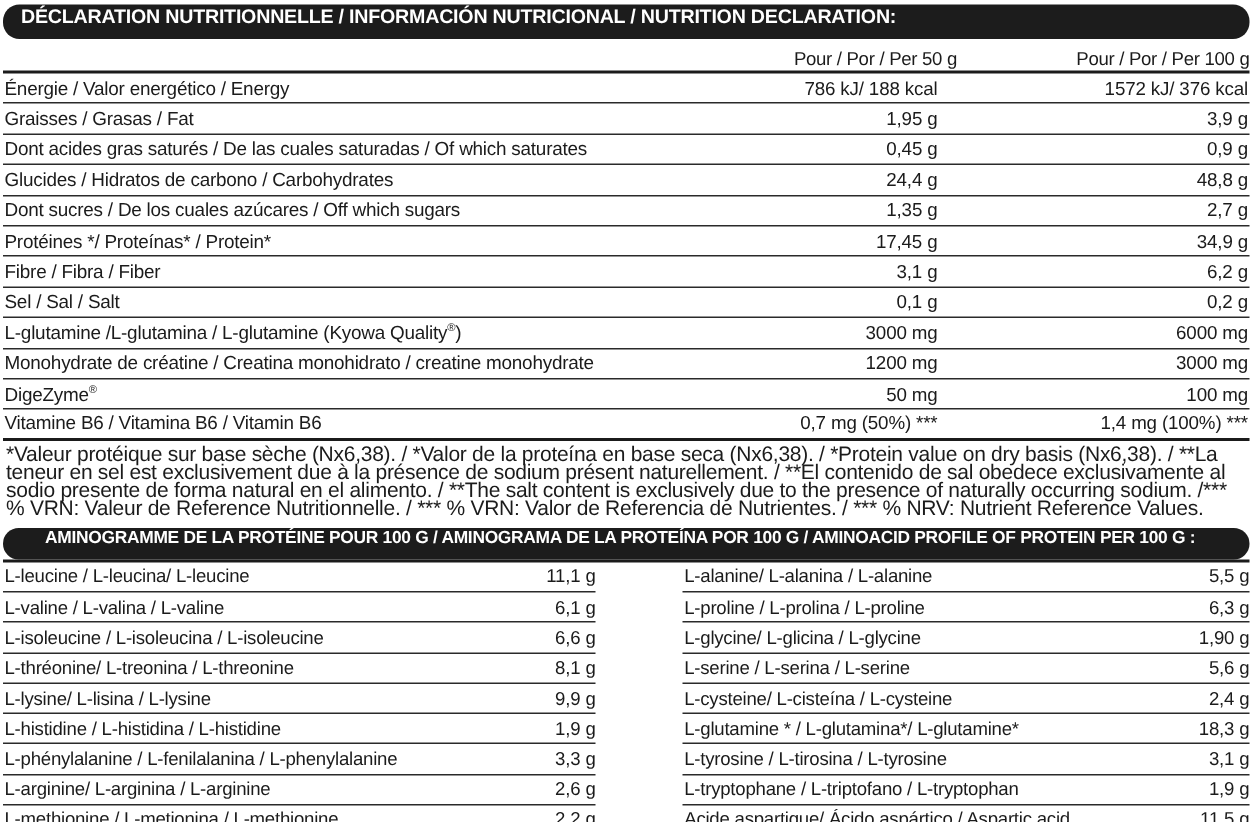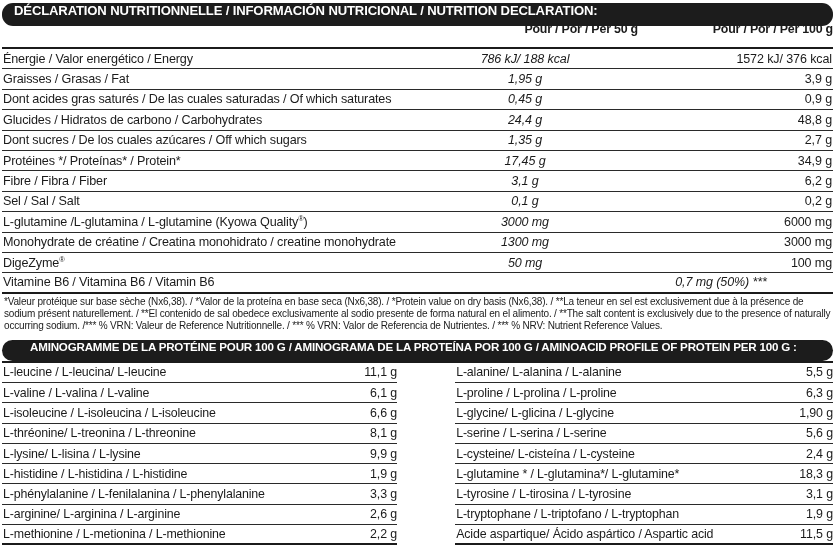--- a/index.html
+++ b/index.html
@@ -50,24 +50,24 @@
   .col-head {
     display: flex;
     align-items: flex-end;
     height: 21px;
     padding: 0 2px 0 0;
     box-sizing: border-box;
   }
   .col-head .spacer { flex: 1 1 auto; }
   .col-head .ch {
     font-size: 12.4px;
-    font-weight: bold;
+    font-weight: normal;
     text-align: right;
     letter-spacing: -0.2px;
-    padding-bottom: 11px;
+    padding-bottom: 1px;
   }
   .ch-50 { width: 200px; }
   .ch-100 { width: 195px; }
 
   
   .ntable {
     border-top: 2.6px solid #1b1b1b;
     box-sizing: border-box;
     margin: 0 2px;
   }
@@ -82,37 +82,36 @@
   .nrow .label {
     flex: 1 1 auto;
     font-size: 12.6px;
     letter-spacing: -0.15px;
     white-space: nowrap;
     overflow: hidden;
     padding-left: 1px;
   }
   .nrow .v50 {
     width: 200px;
-    text-align: center;
+    text-align: right;
     font-size: 12.5px;
     letter-spacing: -0.1px;
     padding-right: 12px;
-    font-style: italic;
   }
   .nrow .v100 {
     width: 195px;
     text-align: right;
     font-size: 12.5px;
     letter-spacing: -0.1px;
     padding-right: 1px;
   }
 
   
   .footnote {
-    font-size: 10px;
+    font-size: 14px;
     line-height: 12.0px;
     letter-spacing: -0.18px;
     padding: 2px 3px 0 4px;
     text-align: left;
     color: #1b1b1b;
   }
   .footnote-amino {
     font-size: 10.2px;
     line-height: 11.6px;
     padding-top: 2px;
@@ -209,31 +208,32 @@
         <div class="v50">0,1 g</div>
         <div class="v100">0,2 g</div>
       </div>
       <div class="nrow">
         <div class="label"><span>L-glutamine /L-glutamina / L-glutamine (Kyowa Quality<sup class="reg">®</sup>)</span></div>
         <div class="v50">3000 mg</div>
         <div class="v100">6000 mg</div>
       </div>
       <div class="nrow">
         <div class="label"><span>Monohydrate de créatine / Creatina monohidrato / creatine monohydrate</span></div>
-        <div class="v50">1300 mg</div>
+        <div class="v50">1200 mg</div>
         <div class="v100">3000 mg</div>
       </div>
       <div class="nrow">
         <div class="label"><span>DigeZyme<sup class="reg">®</sup></span></div>
         <div class="v50">50 mg</div>
         <div class="v100">100 mg</div>
       </div>
       <div class="nrow">
         <div class="label"><span>Vitamine B6 / Vitamina B6 / Vitamin B6</span></div>
         <div class="v50">0,7 mg (50%) ***</div>
+        <div class="v100">1,4 mg (100%) ***</div>
       </div>
     </div>
 
   <div class="footnote">*Valeur protéique sur base sèche (Nx6,38). / *Valor de la proteína en base seca (Nx6,38). / *Protein value on dry basis (Nx6,38). / **La teneur en sel est exclusivement due à la présence de sodium présent naturellement. / **El contenido de sal obedece exclusivamente al sodio presente de forma natural en el alimento. / **The salt content is exclusively due to the presence of naturally occurring sodium. /*** % VRN: Valeur de Reference Nutritionnelle. / *** % VRN: Valor de Referencia de Nutrientes. / *** % NRV: Nutrient Reference Values.</div>
 
   <div class="bar bar-amino">
     <span>AMINOGRAMME DE LA PROTÉINE POUR 100 G / AMINOGRAMA DE LA PROTEÍNA POR 100 G / AMINOACID PROFILE OF PROTEIN PER 100 G :</span>
   </div>
 
   <div class="atable">

